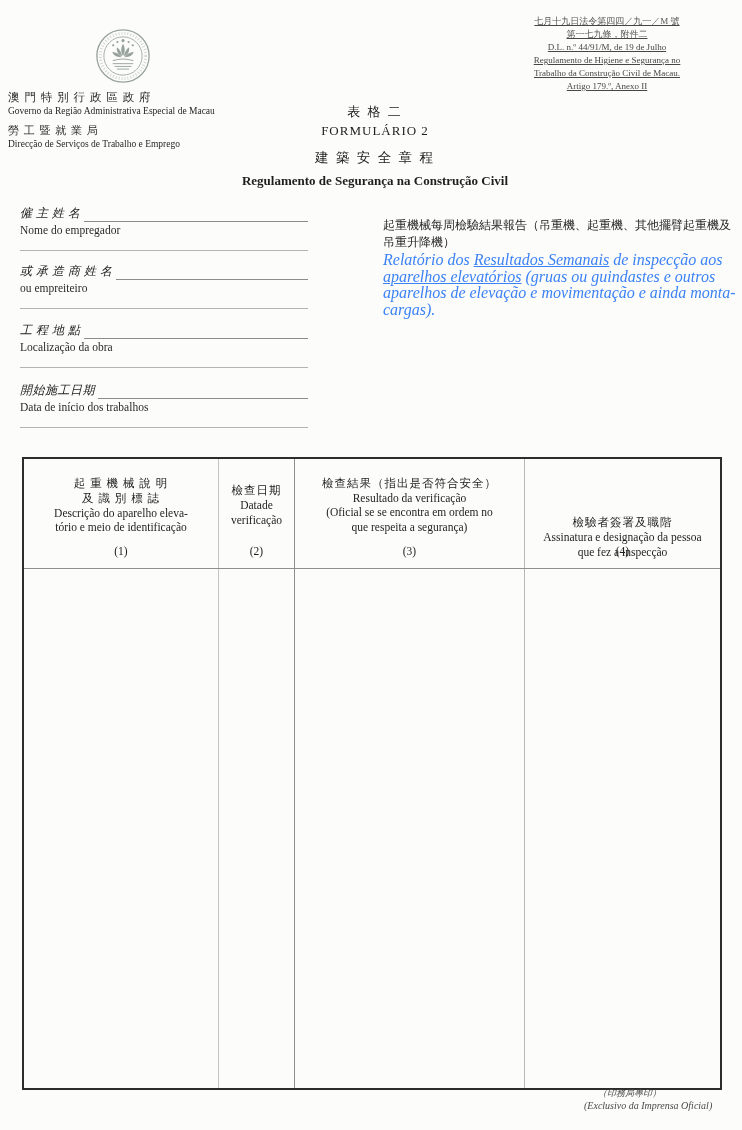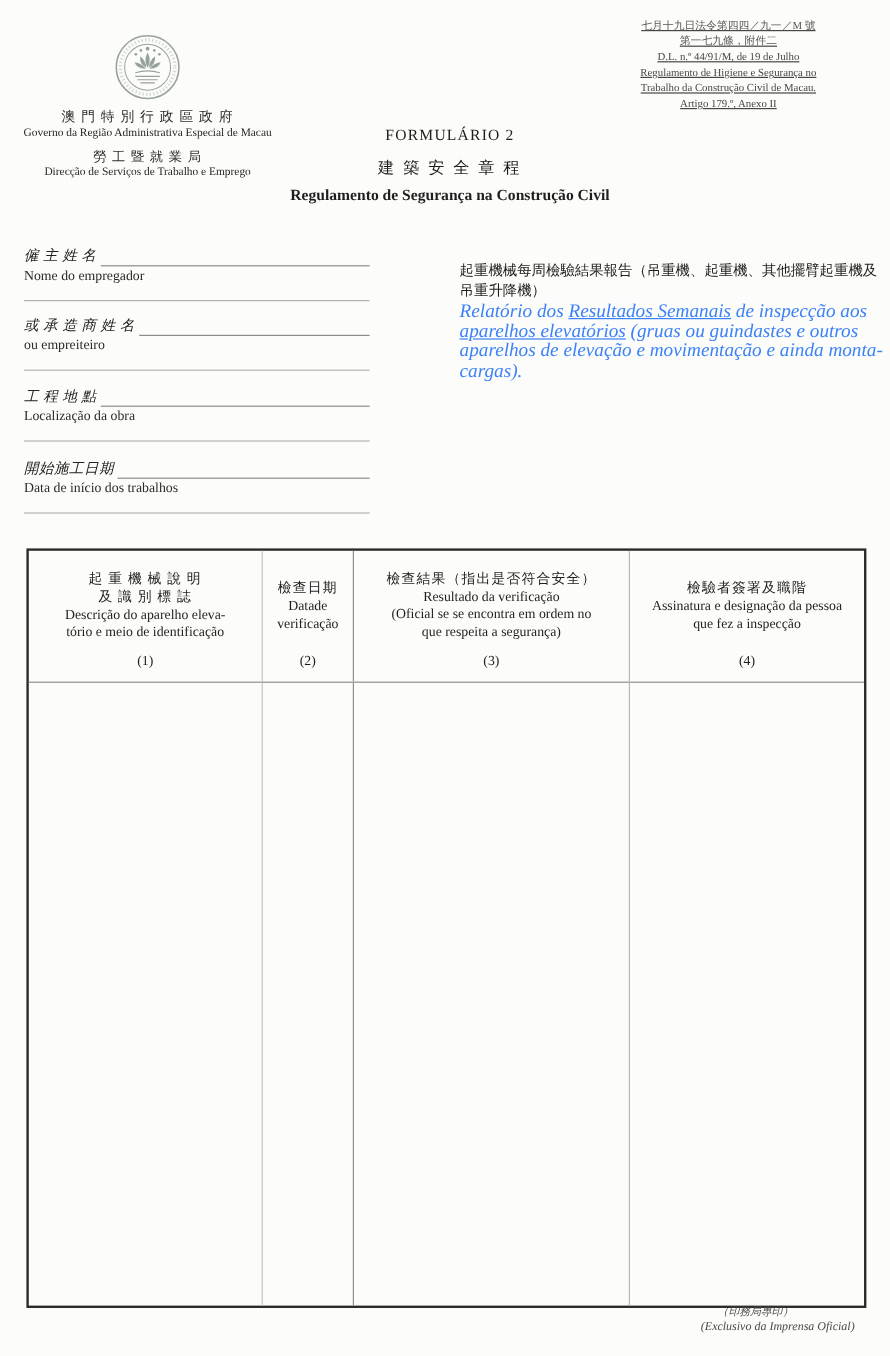--- a/index.html
+++ b/index.html
@@ -2,21 +2,21 @@
 <html><head>
 <meta charset="utf-8">
 <style>
   html,body{margin:0;padding:0;background:#e8e8e6;}
   .page{
     position:relative;width:742px;height:1130px;margin:0 auto;
     background:#fcfcfa;color:#1e1e1e;overflow:hidden;
     font-family:"Liberation Serif","DejaVu Serif",serif;
   }
   
-  .agency{position:absolute;left:8px;top:26px;width:230px;text-align:center;}
+  .agency{position:absolute;left:8px;top:26px;width:230px;text-align:left;}
   .emblem{display:block;margin:0 auto;}
   .agency .gov-zh{font-size:11.5px;color:#2c2c2c;margin-top:4px;letter-spacing:1px;}
   .agency .gov-pt{font-size:9.5px;color:#262626;margin-top:1px;}
   .agency .dept-zh{font-size:11px;color:#2c2c2c;margin-top:7px;letter-spacing:1px;}
   .agency .dept-pt{font-size:9.5px;color:#262626;margin-top:1px;}
   
   .legal{position:absolute;top:15px;right:4px;width:262px;text-align:center;
          font-size:9px;line-height:13px;color:#474747;text-decoration:underline;}
   .legal .zh{color:#565656;}
   
@@ -39,21 +39,21 @@
   .note .u{text-decoration:underline;}
   
   .insp-table{position:absolute;left:22px;top:457px;width:700px;height:633px;
               border:2px solid #2c2c2c;box-sizing:border-box;}
   .thead{display:flex;height:110px;border-bottom:1px solid #8f8f8f;box-sizing:border-box;justify-content:space-between;}
   .tbody{display:flex;height:519px;}
   .c{box-sizing:border-box;position:relative;text-align:center;}
   .c1{width:195px;border-right:1px solid #c4c4c4;}
   .c2{width:76px;border-right:1px solid #8f8f8f;}
   .c3{width:230px;border-right:1px solid #b8b8b8;}
-  .c4{flex:1;}
+  .c4{flex:1;margin-top:32px;}
   .hdr-body{height:82px;display:flex;flex-direction:column;justify-content:center;padding-top:5px;}
   .hdr-zh{font-size:11.5px;line-height:15px;color:#1e1e1e;letter-spacing:1px;}
   .hdr-pt{font-size:11.5px;line-height:14.5px;color:#1e1e1e;}
   .hdr-num{position:absolute;bottom:11px;left:0;right:0;text-align:center;font-size:11.5px;color:#1e1e1e;}
   
   .footer{position:absolute;left:584px;top:1088px;font-style:italic;color:#4a4a4a;}
   .footer .zh{font-size:9px;line-height:11px;padding-left:14px;}
   .footer .pt{font-size:10px;line-height:13px;}
 </style>
 </head>
@@ -96,20 +96,21 @@
   <div class="legal">
     <div class="zh">七月十九日法令第四四／九一／M 號</div>
     <div class="zh">第一七九條，附件二</div>
     <div>D.L. n.º 44/91/M, de 19 de Julho</div>
     <div>Regulamento de Higiene e Segurança no</div>
     <div>Trabalho da Construção Civil de Macau.</div>
     <div>Artigo 179.º, Anexo II</div>
   </div>
 
   <div class="title-block">
+    <div class="t1">表 格 二</div>
     <div class="t2">FORMULÁRIO 2</div>
     <div class="t3">建 築 安 全 章 程</div>
     <div class="t4">Regulamento de Segurança na Construção Civil</div>
   </div>
 
   <div class="field" style="top:207px">
     <div class="row">
       <span class="lbl">僱 主 姓 名</span>
       <span class="wline"></span>
     </div>

